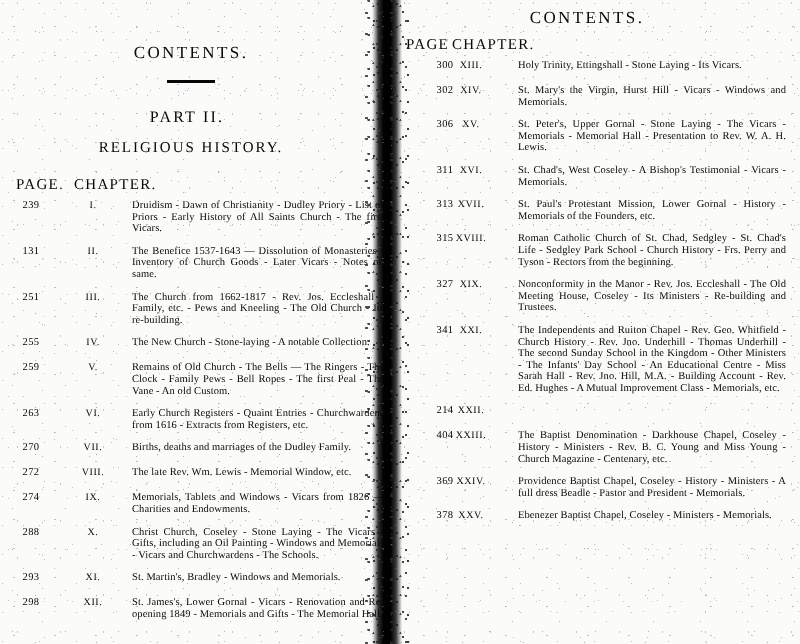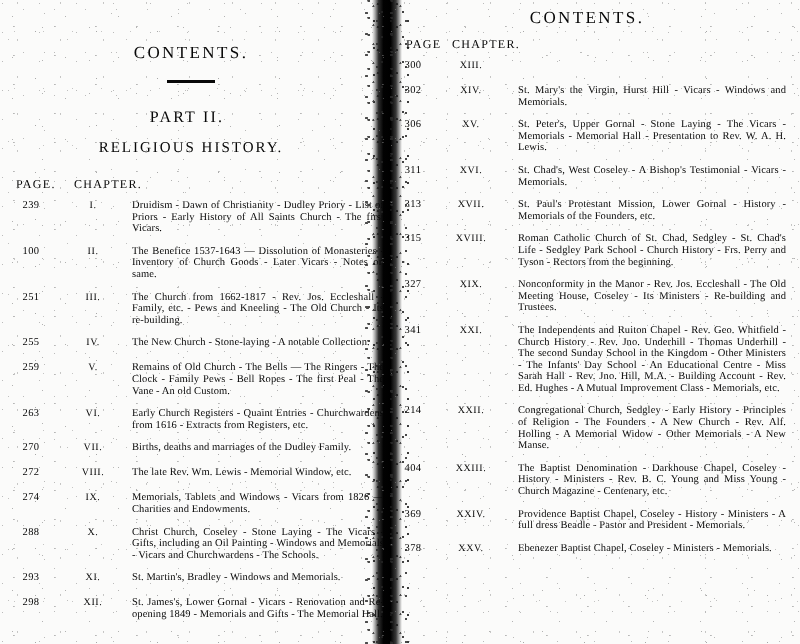--- a/index.html
+++ b/index.html
@@ -105,21 +105,21 @@
   .part-sub{
     text-align:center;
     font-size:15px;
     letter-spacing:2px;
     margin:13px 0 0 0;
     font-weight:400;
   }
 
   
   .colhead{
-    font-size:12px;
+    font-size:15px;
     letter-spacing:1.3px;
     margin-top:20px;
     position:relative;
     height:14px;
     padding-left:32px;
   }
   .colhead .ch-page{position:absolute;left:16px;}
   .colhead .ch-chapter{position:absolute;left:74px;}
 
   #leaf-right .contents-title{padding-top:8px;padding-right:6px;}
@@ -150,21 +150,21 @@
   }
   .e-desc{
     margin-left:132px;
     font-size:10.5px;
     line-height:11.6px;
     text-align:justify;
     padding-right:2px;
     letter-spacing:.1px;
   }
 
-  #leaf-right .e-page{left:0;width:66px;}
+  #leaf-right .e-page{left:16px;width:66px;padding-left:16px;}
   #leaf-right .e-chap{left:58px;width:66px;}
   #leaf-right .e-desc{margin-left:138px;padding-right:14px;}
 
   
   #page .inner{
     filter:contrast(1.12) brightness(.99);
     text-rendering:geometricPrecision;
   }
 
   
@@ -187,21 +187,21 @@
         <span class="ch-chapter">CHAPTER.</span>
       </div>
 
       <div class="entries" id="left-entries">
           <div class="entry">
             <span class="e-page">239</span>
             <span class="e-chap">I.</span>
             <div class="e-desc">Druidism - Dawn of Christianity - Dudley Priory - List of Priors - Early History of All Saints Church - The first Vicars.</div>
           </div>
           <div class="entry">
-            <span class="e-page">100</span>
+            <span class="e-page">131</span>
             <span class="e-chap">II.</span>
             <div class="e-desc">The Benefice 1537-1643 — Dissolution of Monasteries - Inventory of Church Goods - Later Vicars - Notes on same.</div>
           </div>
           <div class="entry">
             <span class="e-page">251</span>
             <span class="e-chap">III.</span>
             <div class="e-desc">The Church from 1662-1817 - Rev. Jos. Eccleshall - Family, etc. - Pews and Kneeling - The Old Church - Its re-building.</div>
           </div>
           <div class="entry">
             <span class="e-page">255</span>
@@ -261,20 +261,21 @@
 
       <div class="colhead">
         <span class="ch-page">PAGE</span>
         <span class="ch-chapter">CHAPTER.</span>
       </div>
 
       <div class="entries" id="right-entries">
           <div class="entry">
             <span class="e-page">300</span>
             <span class="e-chap">XIII.</span>
+            <div class="e-desc">Holy Trinity, Ettingshall - Stone Laying - Its Vicars.</div>
           </div>
           <div class="entry">
             <span class="e-page">302</span>
             <span class="e-chap">XIV.</span>
             <div class="e-desc">St. Mary's the Virgin, Hurst Hill - Vicars - Windows and Memorials.</div>
           </div>
           <div class="entry">
             <span class="e-page">306</span>
             <span class="e-chap">XV.</span>
             <div class="e-desc">St. Peter's, Upper Gornal - Stone Laying - The Vicars - Memorials - Memorial Hall - Presentation to Rev. W. A. H. Lewis.</div>
@@ -300,21 +301,20 @@
             <div class="e-desc">Nonconformity in the Manor - Rev. Jos. Eccleshall - The Old Meeting House, Coseley - Its Ministers - Re-building and Trustees.</div>
           </div>
           <div class="entry">
             <span class="e-page">341</span>
             <span class="e-chap">XXI.</span>
             <div class="e-desc">The Independents and Ruiton Chapel - Rev. Geo. Whitfield - Church History - Rev. Jno. Underhill - Thomas Underhill - The second Sunday School in the Kingdom - Other Ministers - The Infants' Day School - An Educational Centre - Miss Sarah Hall - Rev. Jno. Hill, M.A. - Building Account - Rev. Ed. Hughes - A Mutual Improvement Class - Memorials, etc.</div>
           </div>
           <div class="entry">
             <span class="e-page">214</span>
             <span class="e-chap">XXII.</span>
-            <div class="e-desc">Congregational Church, Sedgley - Early History - Principles of Religion - The Founders - A New Church - Rev. Alf. Holling - A Memorial Widow - Other Memorials - A New Manse.</div>
           </div>
           <div class="entry">
             <span class="e-page">404</span>
             <span class="e-chap">XXIII.</span>
             <div class="e-desc">The Baptist Denomination - Darkhouse Chapel, Coseley - History - Ministers - Rev. B. C. Young and Miss Young - Church Magazine - Centenary, etc.</div>
           </div>
           <div class="entry">
             <span class="e-page">369</span>
             <span class="e-chap">XXIV.</span>
             <div class="e-desc">Providence Baptist Chapel, Coseley - History - Ministers - A full dress Beadle - Pastor and President - Memorials.</div>

